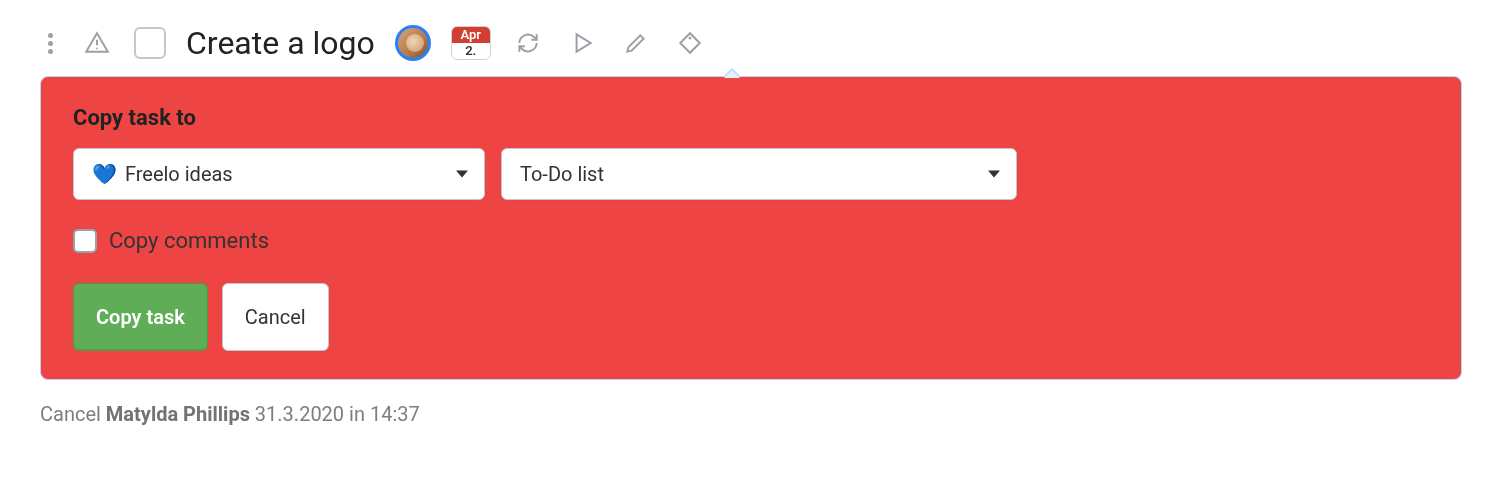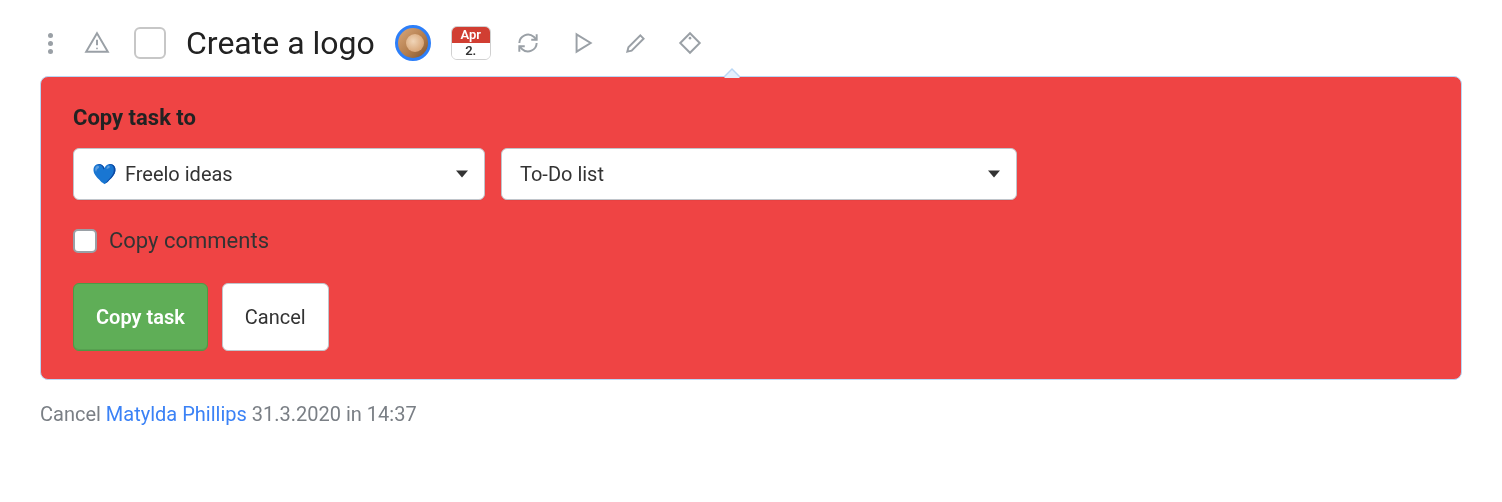--- a/index.html
+++ b/index.html
@@ -193,21 +193,21 @@
       background: #fff;
       color: #333;
       border-color: #c0c5cb;
       font-weight: 400;
     }
     .created-line {
       margin-top: 22px;
       font-size: 20px;
       color: #7a7f85;
     }
-    .created-line .author { font-weight: 400; color: #3b82f6; text-align: center; }
+    .created-line .author { font-weight: 700; color: #737373; text-align: center; }
   </style>
 </head>
 <body>
 
 <div class="task-header">
   <div class="icon-wrap more-dots">
     <span></span>
       <span></span>
       <span></span>
   </div>

